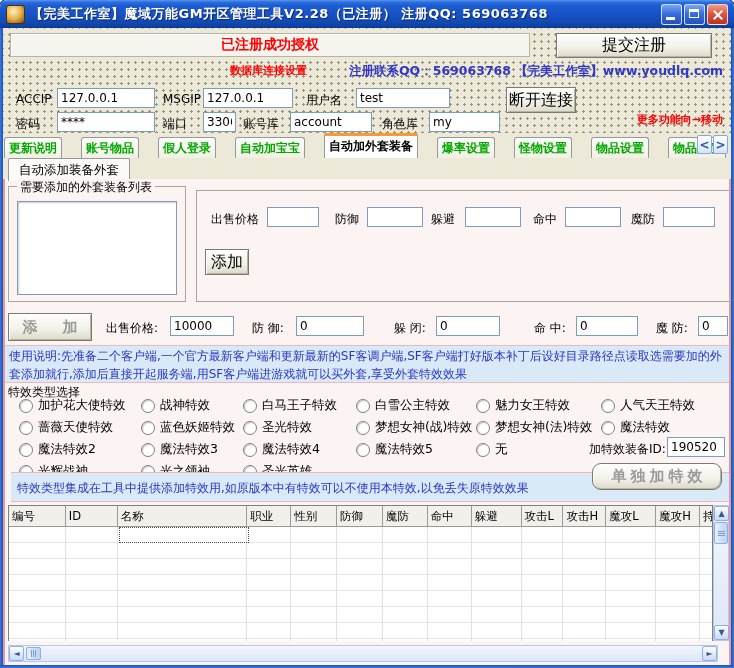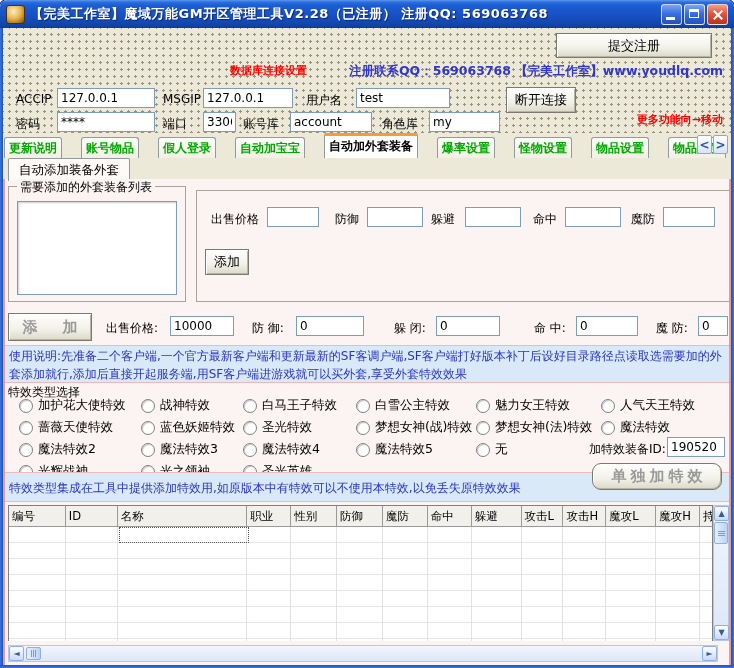--- a/index.html
+++ b/index.html
@@ -26,21 +26,21 @@
   .edge.r{right:0;top:28px;bottom:0;width:3px;background:linear-gradient(90deg,#1c50b8,#3a77dd);}
   .edge.b{left:0;right:0;bottom:0;height:3px;background:linear-gradient(180deg,#1c50b8,#3a77dd);}
   
   .dots{position:absolute;left:3px;right:3px;top:28px;height:105px;
     background-image:radial-gradient(#97927e 1px,transparent 1.35px);background-size:7px 7px;background-position:3px 3px;}
   
   .abs{position:absolute;box-sizing:border-box;}
   .lbl{font-size:12px;color:#000;white-space:nowrap;}
   .inp{background:#fff;border:1px solid #7f9db9;font-size:12px;padding:1px 3px;height:20px;box-sizing:border-box;font-family:inherit;}
   .btn{background:linear-gradient(180deg,#fefefe,#f2f1e8 60%,#dcd9c8);border:1px solid #7a7a6e;
-    box-shadow:inset 1px 1px 0 #fff, inset -1px -1px 0 #b8b4a4;font-size:13px;color:#000;text-align:center;
+    box-shadow:inset 1px 1px 0 #fff, inset -1px -1px 0 #b8b4a4;font-size:16px;color:#000;text-align:center;
     display:flex;align-items:center;justify-content:center;cursor:default;font-family:inherit;}
   .banner{background:#f5f4ee;border:1px solid #b8b4a4;box-shadow:inset 1px 1px 0 #fff;
     color:#f00;font-weight:bold;font-size:14px;display:flex;align-items:center;justify-content:center;}
   .red{color:#f00;font-weight:bold;font-size:11px;white-space:nowrap;}
   .blue-link{color:#3237c8;font-weight:bold;font-size:12.5px;white-space:nowrap;}
   
   .tabstrip{position:absolute;left:4px;top:133px;width:726px;height:25px;display:flex;align-items:flex-end;gap:19px;}
   .tab{height:21px;padding:0 4px;display:flex;align-items:center;white-space:nowrap;
     background:linear-gradient(180deg,#fdfdfb,#f2f0e4);border:1px solid #919b9c;border-bottom:none;
     border-radius:3px 3px 0 0;font-size:12px;font-weight:bold;color:#00a800;box-sizing:border-box;}
@@ -98,20 +98,21 @@
         </div>
       <div class="wbtn red">
           <span class="g-x1"></span>
           <span class="g-x2"></span>
         </div>
     </div>
   </div>
 
   <div class="dots"></div>
 
+  <div class="abs banner" style="left:10px;top:33px;width:520px;height:24px;">已注册成功授权</div>
   <div class="abs btn" style="left:556px;top:33px;width:156px;height:25px;">提交注册</div>
   <div class="abs red" style="left:230px;top:63px;">数据库连接设置</div>
   <div class="abs blue-link" style="right:11px;top:63px;">注册联系QQ：569063768 【完美工作室】www.youdlq.com</div>
 
   <span class="abs lbl" style="left:16px;top:92px;">ACCIP</span>
   <input class="abs inp" style="left: 57px; top: 88px; width: 98px;" value="127.0.0.1">
   <span class="abs lbl" style="left:163px;top:92px;">MSGIP</span>
   <input class="abs inp" style="left: 203px; top: 88px; width: 90px;" value="127.0.0.1">
   <span class="abs lbl" style="left:306px;top:92px;">用户名</span>
   <input class="abs inp" style="left: 356px; top: 88px; width: 94px;" value="test">
@@ -264,21 +265,21 @@
       </label>
     <label class="radio-item" style="left:243px;top:66px;">
         <span class="rb"></span>
         <span>圣光英雄</span>
       </label>
   </div>
 
   <span class="abs lbl" style="left:589px;top:441px;">加特效装备ID:</span>
   <input class="abs inp" style="left: 667px; top: 437px; width: 58px;" value="190520">
 
-  <div class="abs strip" style="left:3px;right:3px;top:472px;height:30px;padding:6px 6px 0 6px;">特效类型集成在工具中提供添加特效用,如原版本中有特效可以不使用本特效,以免丢失原特效效果</div>
+  <div class="abs strip" style="left:11px;right:3px;top:472px;height:30px;padding:6px 6px 0 6px;">特效类型集成在工具中提供添加特效用,如原版本中有特效可以不使用本特效,以免丢失原特效效果</div>
   <div class="abs btn apply-btn" style="left:592px;top:463px;width:130px;height:27px;z-index:6;border-radius:9px;">单独加特效</div>
 
   <div class="abs grid" style="left:8px;top:505px;width:705px;height:136px;">
     <div class="ghead">
       <span class="gh" style="width:57px;">编号</span>
       <span class="gh" style="width:52px;">ID</span>
       <span class="gh" style="width:130px;">名称</span>
       <span class="gh" style="width:44px;">职业</span>
       <span class="gh" style="width:46px;">性别</span>
       <span class="gh" style="width:46px;">防御</span>

